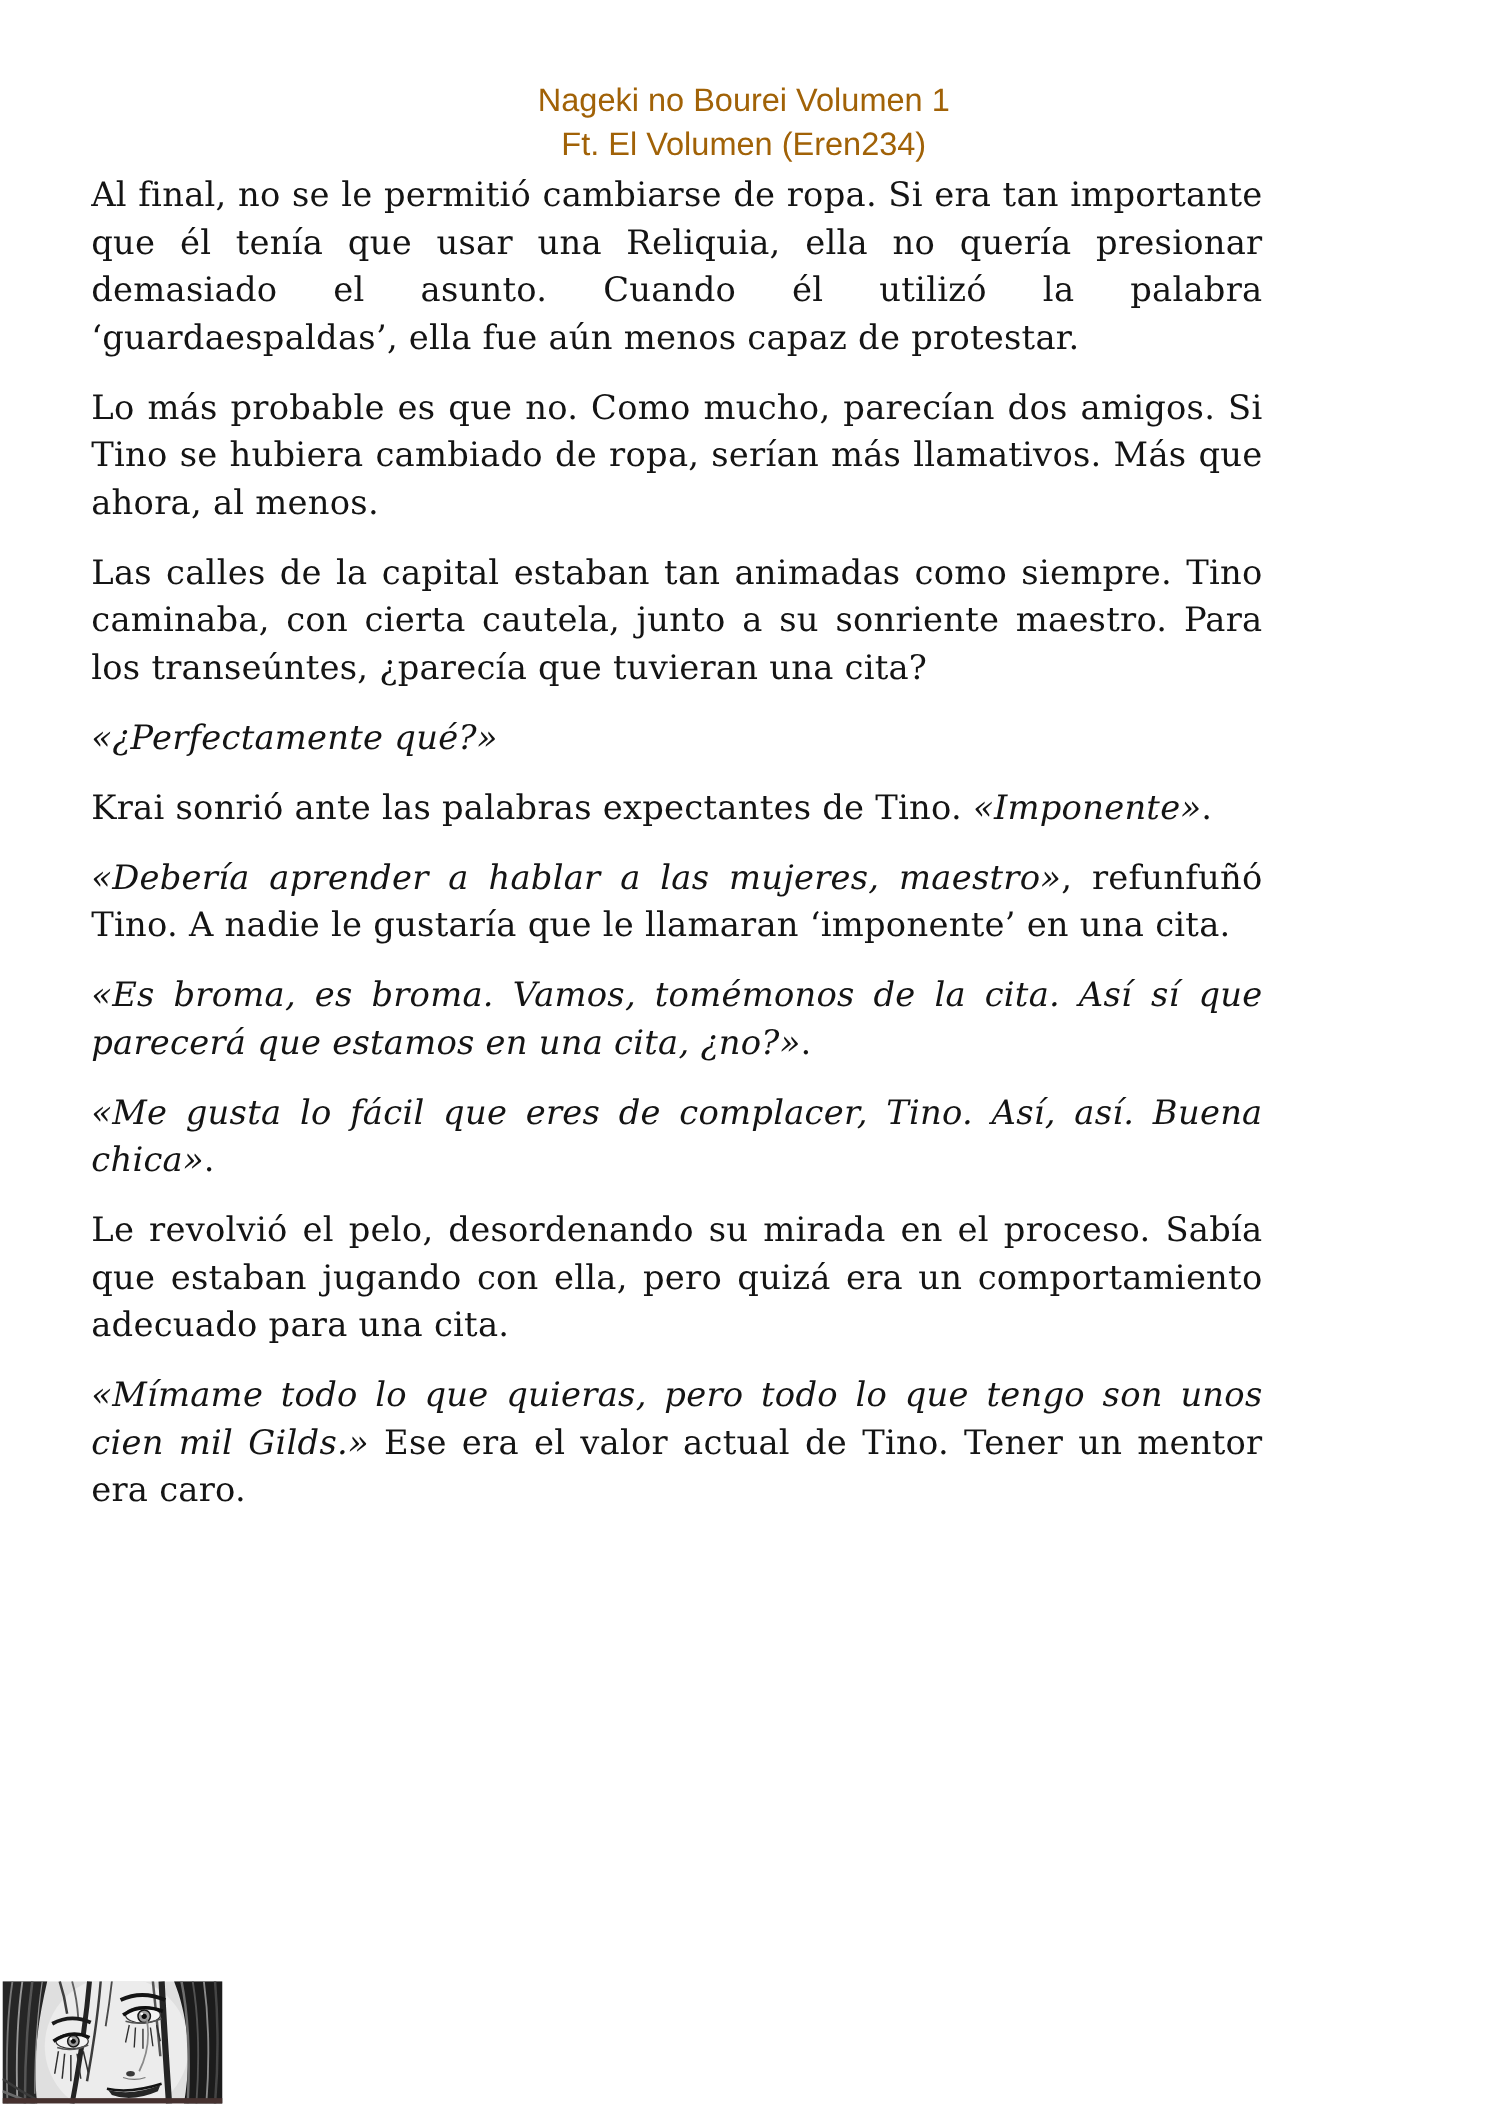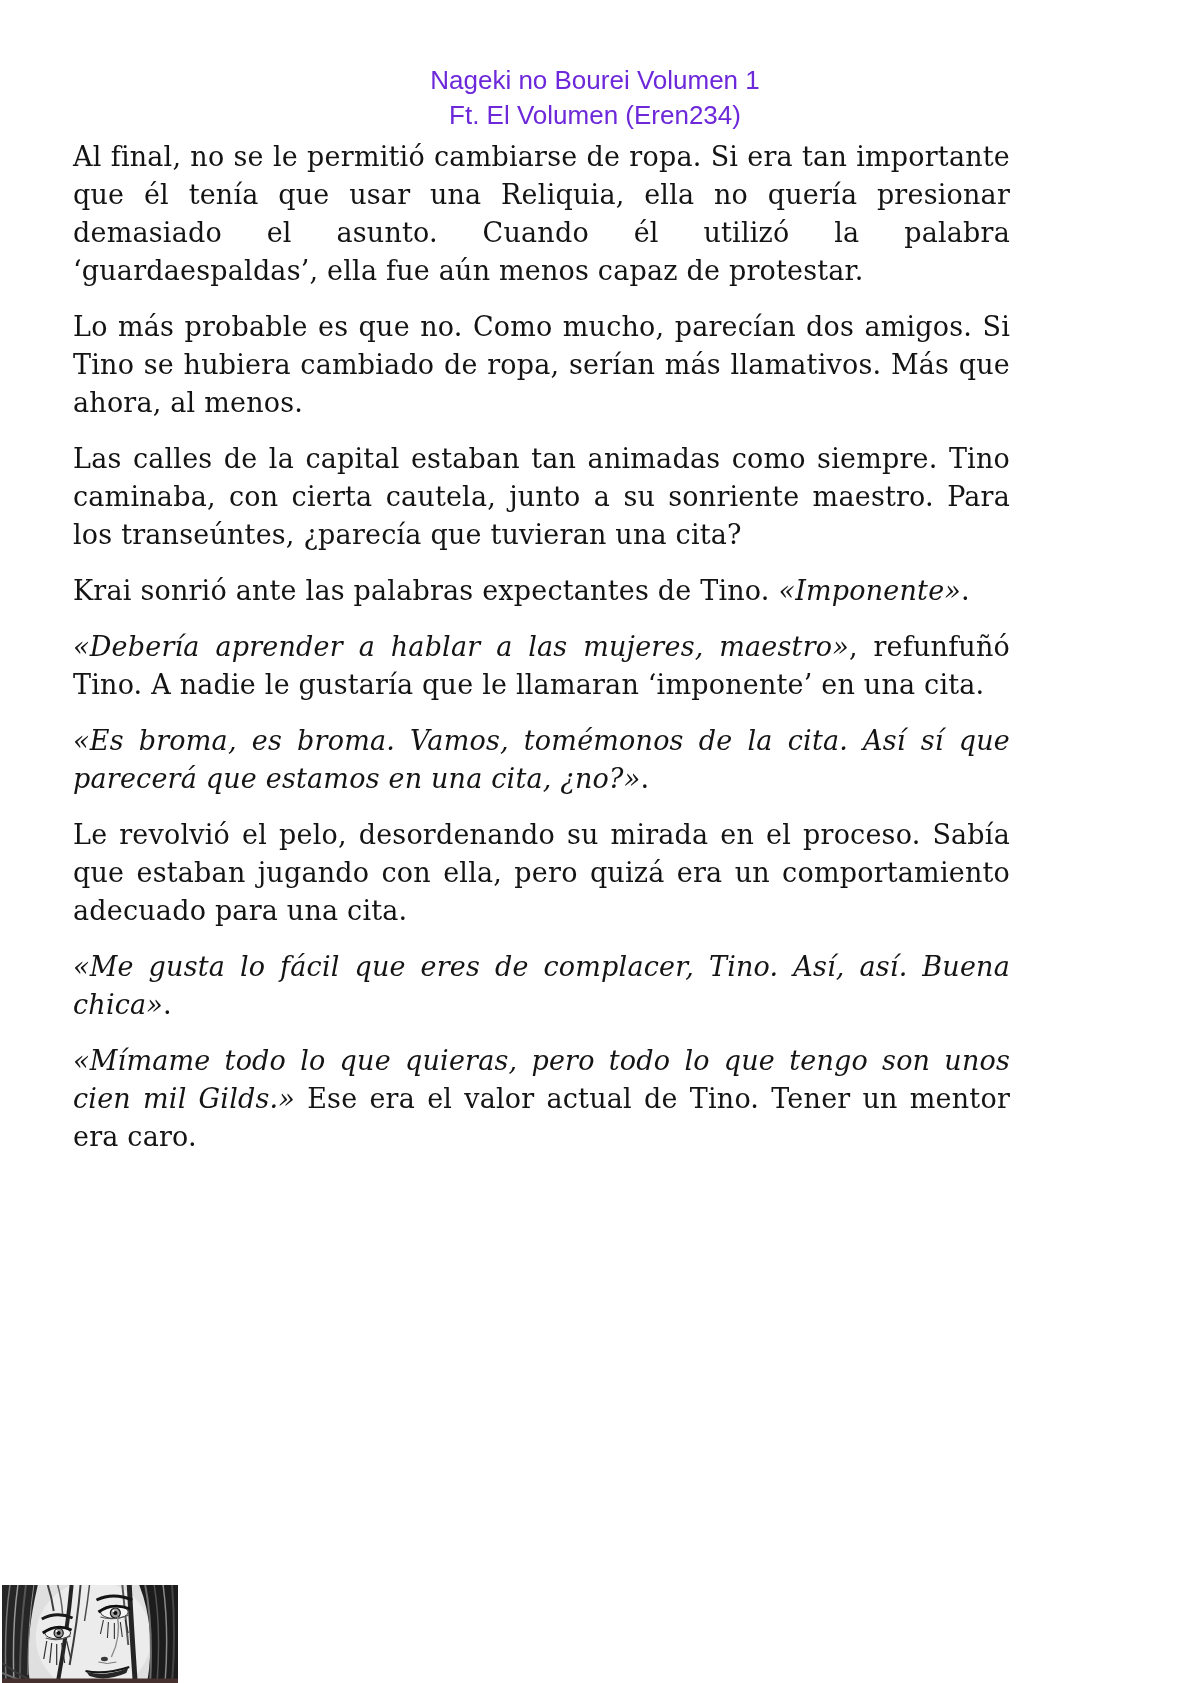--- a/index.html
+++ b/index.html
@@ -14,21 +14,21 @@
     overflow: hidden;
     font-family: "DejaVu Serif", serif;
     color: #141414;
   }
   .doc-header {
     padding-top: 63px;
     text-align: center;
     font-family: "Liberation Sans", sans-serif;
     font-size: 26px;
     line-height: 35px;
-    color: #6d28d9;
+    color: #a16207;
     font-weight: 400;
   }
   .doc-body {
     margin: 5px 180px 0 73px;
     font-size: 27px;
     line-height: 38px;
     text-align: justify;
     letter-spacing: 0.2px;
   }
   .doc-body p {
@@ -57,25 +57,26 @@
 
 <header class="doc-header">
   <div>Nageki no Bourei Volumen 1</div>
   <div>Ft. El Volumen (Eren234)</div>
 </header>
 
 <main class="doc-body" id="paragraphs">
     <p><span>Al final, no se le permitió cambiarse de ropa. Si era tan importante que él tenía que usar una Reliquia, ella no quería presionar demasiado el asunto. Cuando él utilizó la palabra ‘guardaespaldas’, ella fue aún menos capaz de protestar.</span></p>
     <p><span>Lo más probable es que no. Como mucho, parecían dos amigos. Si Tino se hubiera cambiado de ropa, serían más llamativos. Más que ahora, al menos.</span></p>
     <p><span>Las calles de la capital estaban tan animadas como siempre. Tino caminaba, con cierta cautela, junto a su sonriente maestro. Para los transeúntes, ¿parecía que tuvieran una cita?</span></p>
+    <p><em>«¿Perfectamente qué?»</em></p>
     <p><span>Krai sonrió ante las palabras expectantes de Tino. </span><em>«Imponente»</em><span>.</span></p>
     <p><em>«Debería aprender a hablar a las mujeres, maestro»</em><span>, refunfuñó Tino. A nadie le gustaría que le llamaran ‘imponente’ en una cita.</span></p>
     <p><em>«Es broma, es broma. Vamos, tomémonos de la cita. Así sí que parecerá que estamos en una cita, ¿no?»</em><span>.</span></p>
+    <p><em>«Me gusta lo fácil que eres de complacer, Tino. Así, así. Buena chica»</em><span>.</span></p>
     <p><span>Le revolvió el pelo, desordenando su mirada en el proceso. Sabía que estaban jugando con ella, pero quizá era un comportamiento adecuado para una cita.</span></p>
-    <p><em>«Me gusta lo fácil que eres de complacer, Tino. Así, así. Buena chica»</em><span>.</span></p>
     <p><em>«Mímame todo lo que quieras, pero todo lo que tengo son unos cien mil Gilds.»</em><span> Ese era el valor actual de Tino. Tener un mentor era caro.</span></p>
   </main>
 
 <figure class="footer-art">
   <svg viewBox="0 0 177 98" preserveAspectRatio="none" aria-hidden="true">
     <rect x="0" y="0" width="177" height="98" fill="#dfdfdf"></rect>
     <ellipse cx="92" cy="52" rx="58" ry="56" fill="#ececec"></ellipse>
 
     <path d="M138 0 L177 0 L177 98 L146 98 C152 62 150 30 138 0 Z" fill="#1c1c1c"></path>
     <path d="M144 0 Q152 40 149 98" stroke="#6e6e6e" stroke-width="2" fill="none"></path>

